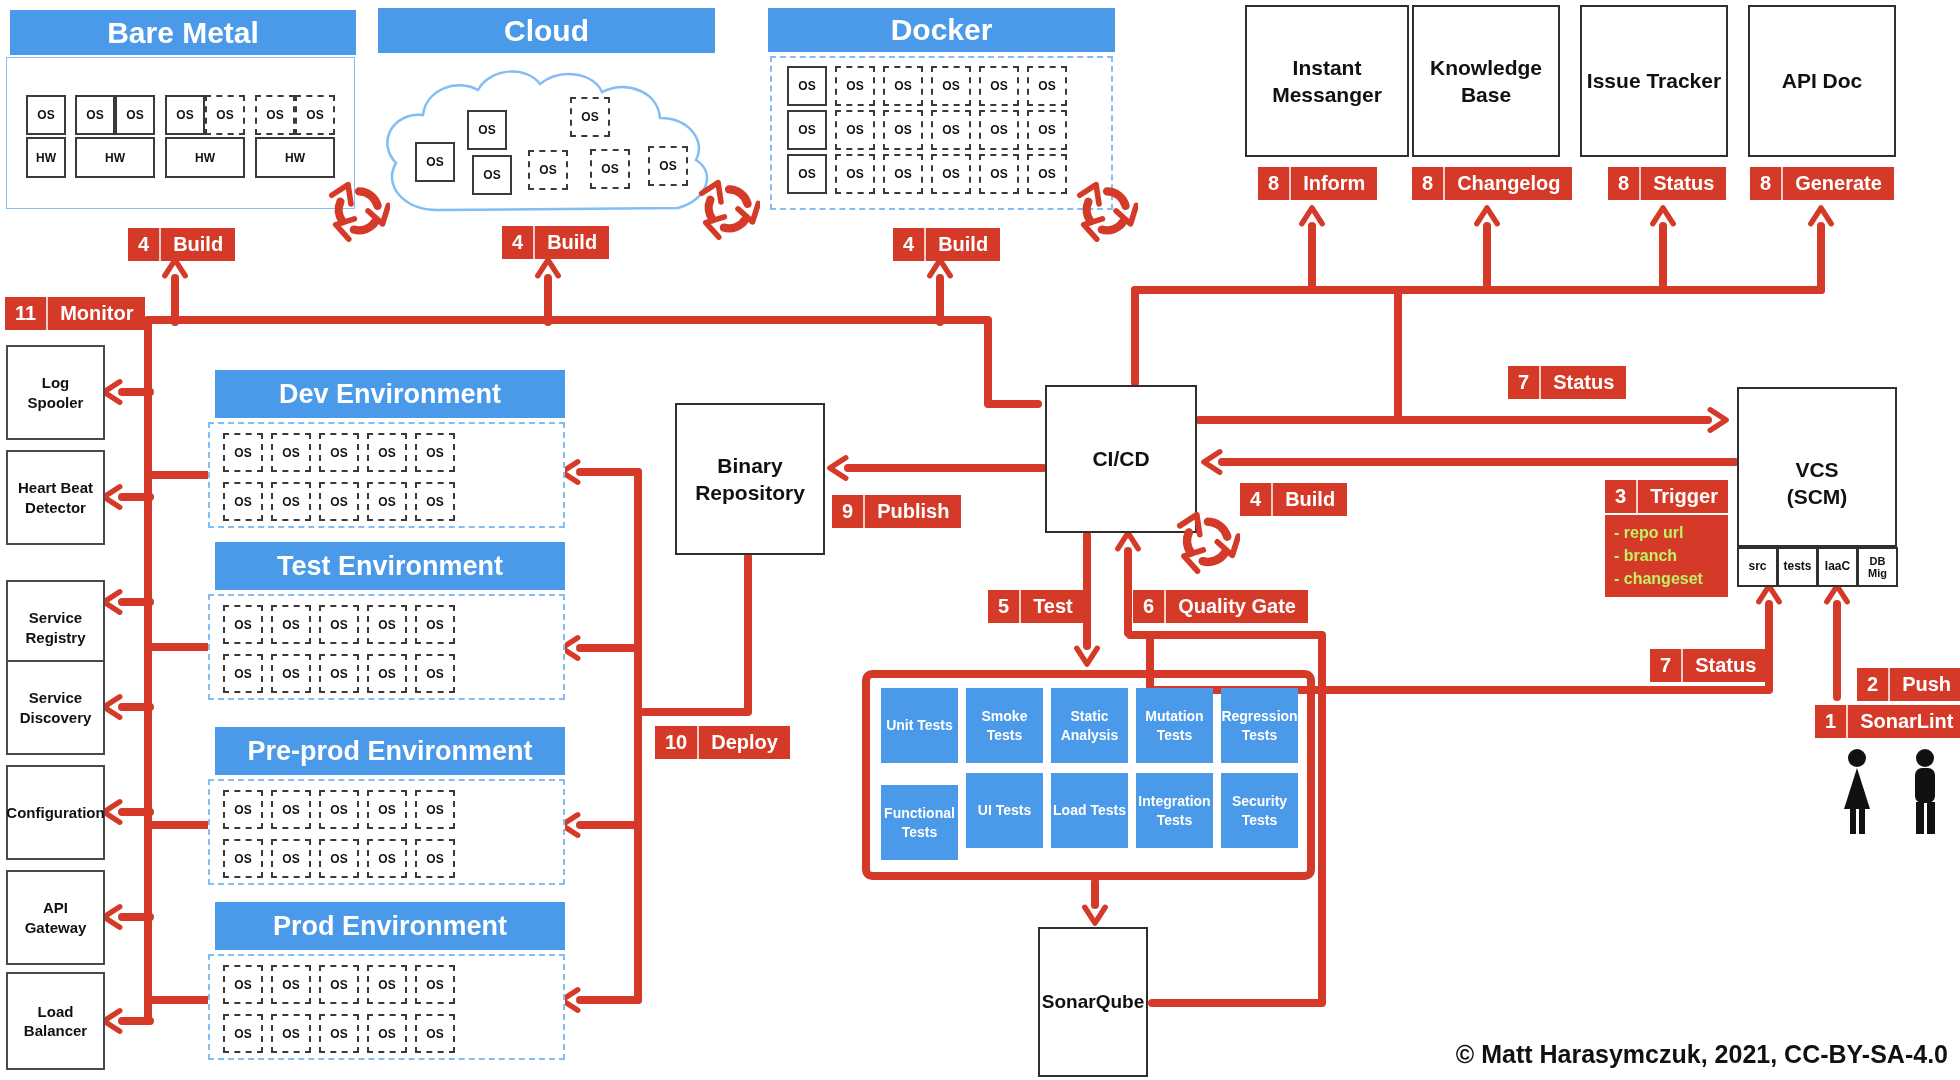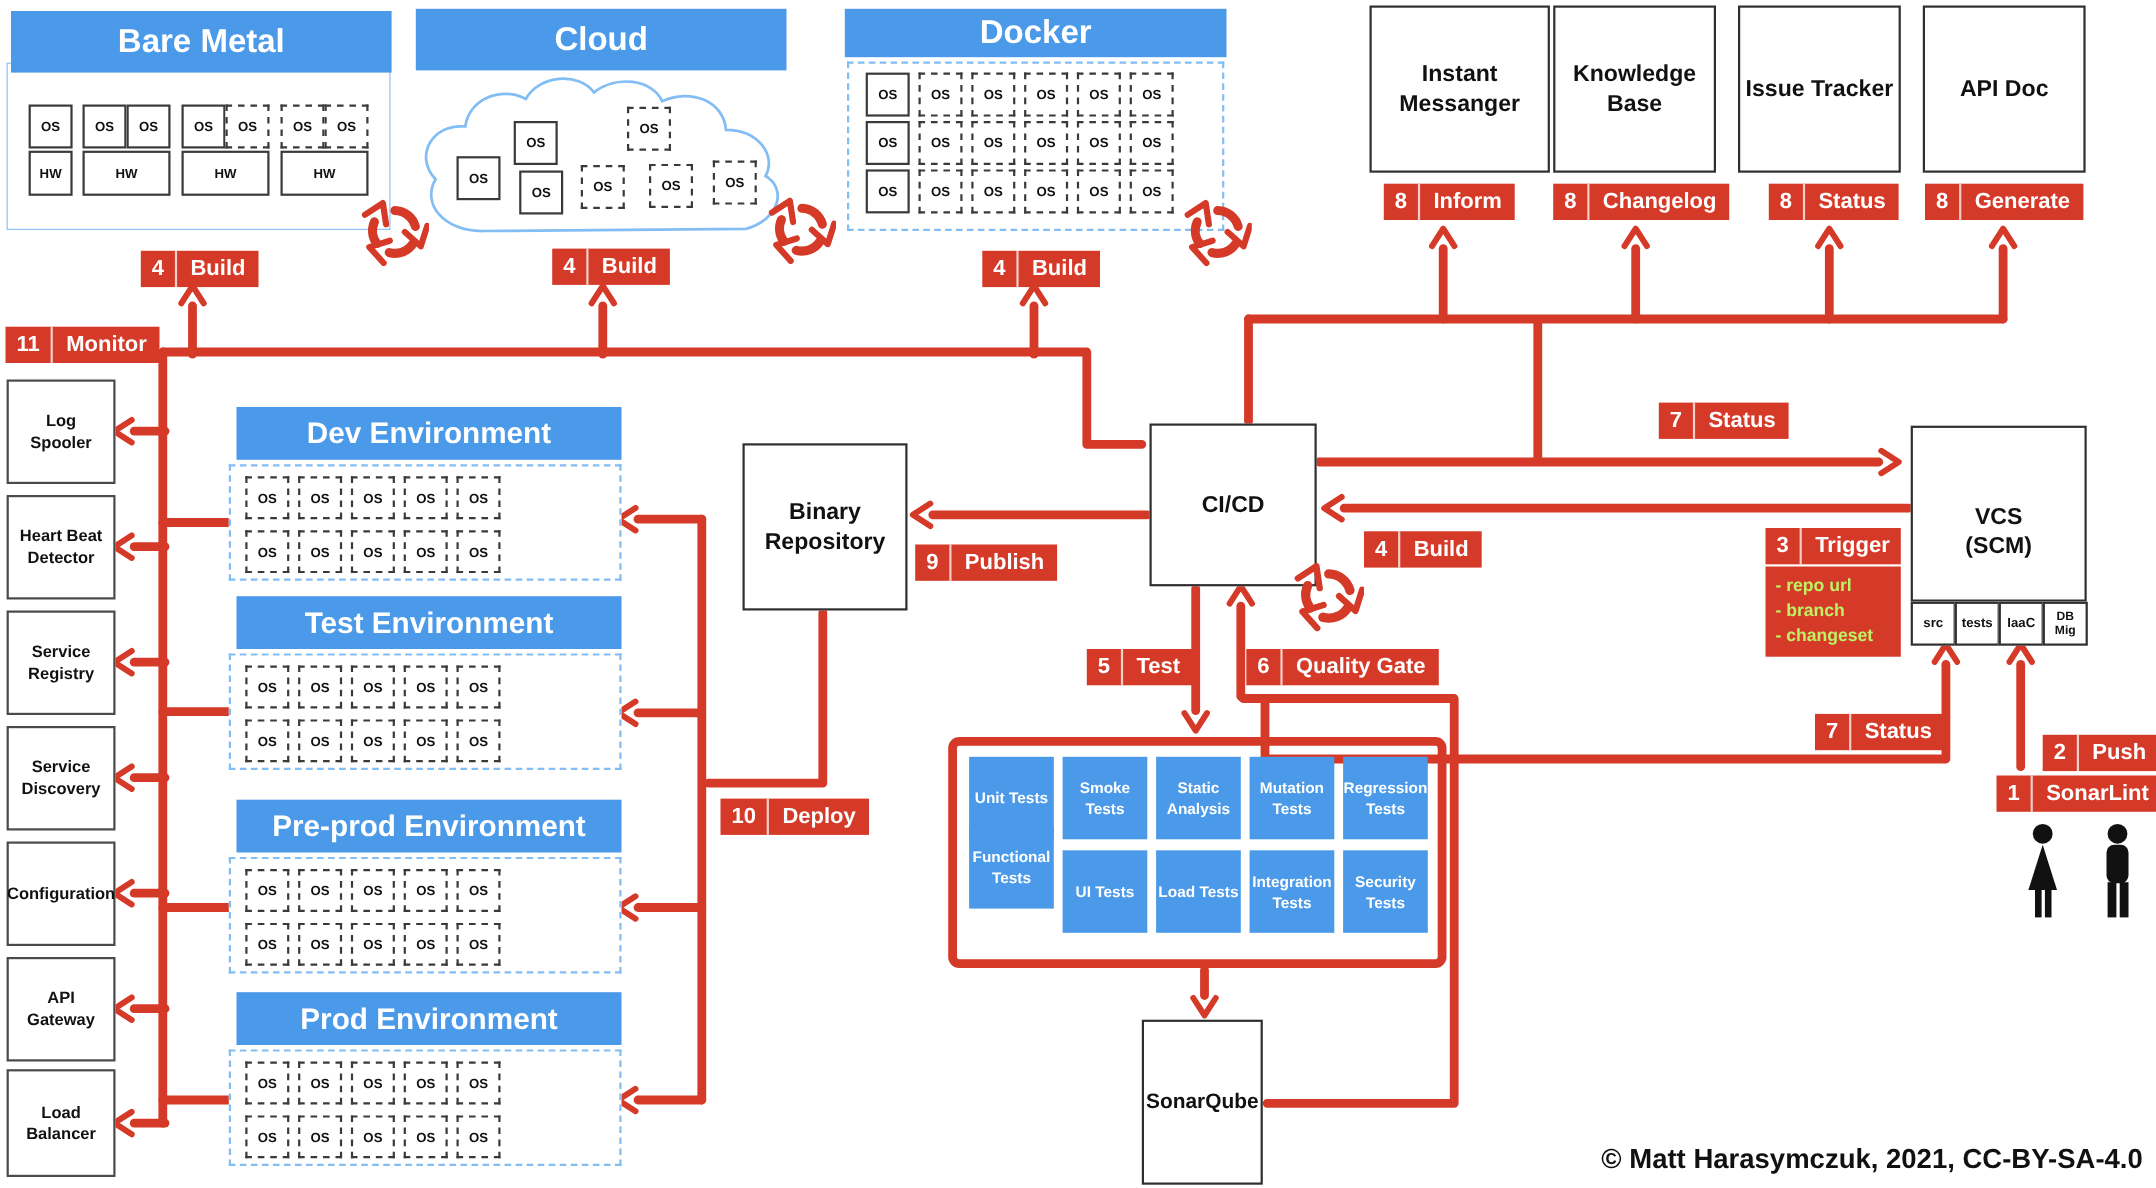--- a/index.html
+++ b/index.html
@@ -1,21 +1,21 @@
 <!DOCTYPE html>
 <html><head>
 <meta charset="utf-8">
 <style>
 *{margin:0;padding:0;box-sizing:border-box}
 html,body{width:1960px;height:1080px}
 body{position:relative;background:#fff;font-family:"Liberation Sans",sans-serif;overflow:hidden;color:#111}
 .abs{position:absolute}
 .wire{position:absolute;left:0;top:0;z-index:1;pointer-events:none}
 .hdr{position:absolute;background:#4a9ae9;color:#fff;font-weight:bold;display:flex;align-items:center;justify-content:center;z-index:3}
-.hdr.big{font-size:30px;height:56px}
+.hdr.big{font-size:30px;height:45px}
 .hdr.env{font-size:27px;height:48px}
 .cont{position:absolute;background:#fff;border:2px solid #82bdf4;z-index:2}
 .cont.dash{border-style:dashed}
 .node{position:absolute;border:2px solid #2f2f2f;background:#fff;display:flex;align-items:center;justify-content:center;text-align:center;font-size:21px;font-weight:bold;line-height:1.3;z-index:3;padding:4px}
 .os{position:absolute;width:40px;height:40px;border:2px solid #3a3a3a;background:#fff;display:flex;align-items:center;justify-content:center;font-size:12px;font-weight:bold;font-style:normal;z-index:4}
 .osd{border-style:dashed}
 .hw{position:absolute;height:41px;border:2px solid #3a3a3a;background:#fff;display:flex;align-items:center;justify-content:center;font-size:12px;font-weight:bold;font-style:normal;z-index:4}
 .svc{position:absolute;left:6px;width:99px;height:95px;border:2px solid #4a4a4a;background:#fff;display:flex;align-items:center;justify-content:center;text-align:center;font-size:15px;font-weight:bold;line-height:1.3;z-index:3;padding:4px}
 .badge{position:absolute;display:inline-flex;background:#d53a28;color:#fff;font-weight:bold;font-size:20px;align-items:stretch;white-space:nowrap;z-index:6}
 .badge .n{display:flex;align-items:center;justify-content:center;padding:5px 10px;border-right:2px solid rgba(255,255,255,.75)}
@@ -195,21 +195,21 @@
     <span class="n">8</span>
     <span class="l">Status</span>
   </div>
 <div class="badge" style="left:1750px;top:167px">
     <span class="n">8</span>
     <span class="l">Generate</span>
   </div>
 
 <div class="svc" style="top:345px">Log Spooler</div>
 <div class="svc" style="top:450px">Heart Beat Detector</div>
-<div class="svc" style="top:555px">Service Registry</div>
+<div class="svc" style="top:580px">Service Registry</div>
 <div class="svc" style="top:660px">Service Discovery</div>
 <div class="svc" style="top:765px">Configuration</div>
 <div class="svc" style="top:870px">API Gateway</div>
 <div class="svc" style="top:972px;height:98px">Load Balancer</div>
 
 <div class="hdr env" style="left:215px;top:370px;width:350px">Dev Environment</div>
 <div class="cont dash" style="left:208px;top:422px;width:357px;height:106px"></div>
 <i class="os osd" style="left:223px;top:433px;height:39px">OS</i>
 <i class="os osd" style="left:271px;top:433px;height:39px">OS</i>
 <i class="os osd" style="left:319px;top:433px;height:39px">OS</i>
@@ -329,19 +329,19 @@
     <rect x="13" y="54" width="8" height="32" fill="#111"></rect>
     <rect x="24" y="54" width="8" height="32" fill="#111"></rect>
   </svg>
 
 <div class="tframe" style="left:862px;top:670px;width:453px;height:210px"></div>
 <div class="tbox" style="left:881px;top:688px">Unit Tests</div>
 <div class="tbox" style="left:966px;top:688px">Smoke Tests</div>
 <div class="tbox" style="left:1051px;top:688px">Static Analysis</div>
 <div class="tbox" style="left:1136px;top:688px">Mutation Tests</div>
 <div class="tbox" style="left:1221px;top:688px">Regression Tests</div>
-<div class="tbox" style="left:881px;top:751px">Functional Tests</div>
+<div class="tbox" style="left:881px;top:785px">Functional Tests</div>
 <div class="tbox" style="left:966px;top:773px">UI Tests</div>
 <div class="tbox" style="left:1051px;top:773px">Load Tests</div>
 <div class="tbox" style="left:1136px;top:773px">Integration Tests</div>
 <div class="tbox" style="left:1221px;top:773px">Security Tests</div>
 
 <div class="copy" style="left:1238px;top:1040px;width:710px">© Matt Harasymczuk, 2021, CC-BY-SA-4.0</div>
 
 </body></html>

